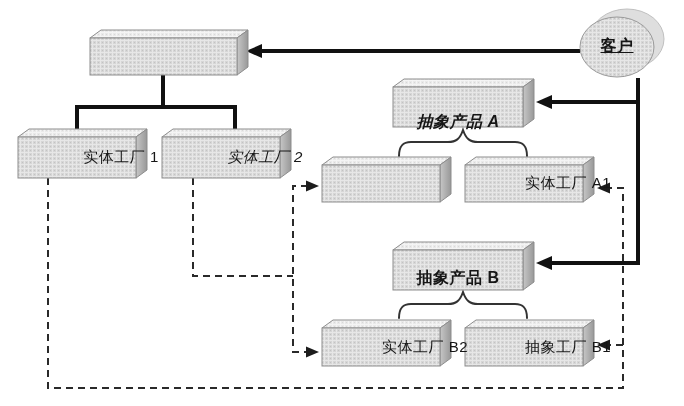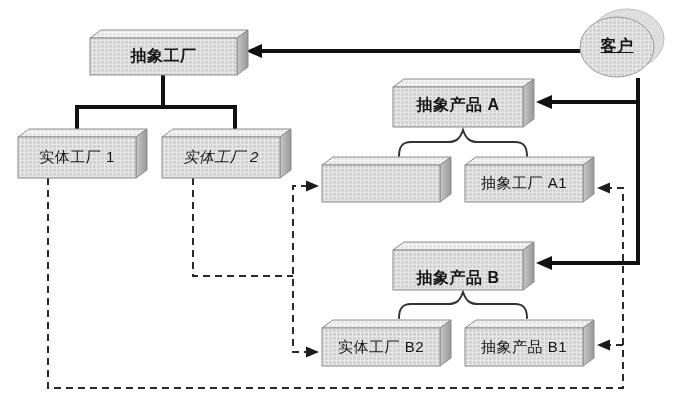--- a/index.html
+++ b/index.html
@@ -7,26 +7,26 @@
     position:relative;width:684px;height:406px;background:#ffffff;overflow:hidden;
     font-family:"Liberation Sans",sans-serif;
   }
   #wires{position:absolute;left:0;top:0;width:684px;height:406px;}
   .node-label{
     position:absolute;display:flex;align-items:center;justify-content:center;
     color:#161616;font-size:16px;white-space:nowrap;letter-spacing:0.5px;
     pointer-events:none;
   }
   .node-label.bold{font-weight:700;}
-  .node-label.normal{font-weight:400;font-size:15px;}
+  .node-label.normal{font-weight:400;font-size:15px;padding-left:44px;}
   
   .lb-abstract-factory   {left:90px; top:38px; width:147px;height:37px;}
   .lb-concrete-factory-1 {left:18px; top:137px;width:118px;height:41px;}
   .lb-concrete-factory-2 {left:162px;top:137px;width:118px;height:41px;font-style:italic;}
-  .lb-abstract-product-a {left:393px;top:87px; width:130px;height:36px;}
+  .lb-abstract-product-a {left:393px;top:104px; width:130px;height:36px;font-style:italic;}
   .lb-concrete-product-a2{left:322px;top:165px;width:118px;height:37px;}
   .lb-concrete-product-a1{left:465px;top:165px;width:118px;height:37px;}
   .lb-abstract-product-b {left:393px;top:250px;width:130px;height:57px;}
   .lb-concrete-product-b2{left:322px;top:328px;width:118px;height:38px;}
   .lb-concrete-product-b1{left:465px;top:328px;width:118px;height:38px;}
   .lb-client             {left:580px;top:24px; width:74px; height:44px;text-decoration:underline;}
 </style>
 </head>
 <body>
 
@@ -127,23 +127,22 @@
         <rect x="465" y="328" width="118" height="38" fill="url(#texFront)"></rect>
       </g>
 
       <g>
         <ellipse cx="627" cy="39" rx="37" ry="30" fill="#dedede" stroke="#c0c0c0"></ellipse>
         <ellipse cx="617" cy="47" rx="37" ry="30" fill="url(#texFront)" stroke="#9a9a9a"></ellipse>
       </g>
     </g>
   </svg>
 
-  <div class="node-label bold lb-abstract-factory">抽象工厂</div>
   <div class="node-label normal lb-concrete-factory-1">实体工厂 1</div>
   <div class="node-label normal lb-concrete-factory-2">实体工厂 2</div>
   <div class="node-label bold lb-abstract-product-a">抽象产品 A</div>
-  <div class="node-label normal lb-concrete-product-a1">抽象工厂 A1</div>
+  <div class="node-label normal lb-concrete-product-a1">实体工厂 A1</div>
   <div class="node-label bold lb-abstract-product-b">抽象产品 B</div>
   <div class="node-label normal lb-concrete-product-b2">实体工厂 B2</div>
-  <div class="node-label normal lb-concrete-product-b1">抽象产品 B1</div>
+  <div class="node-label normal lb-concrete-product-b1">抽象工厂 B1</div>
   <div class="node-label bold lb-client">客户</div>
 
 </div>
 
 </body></html>

